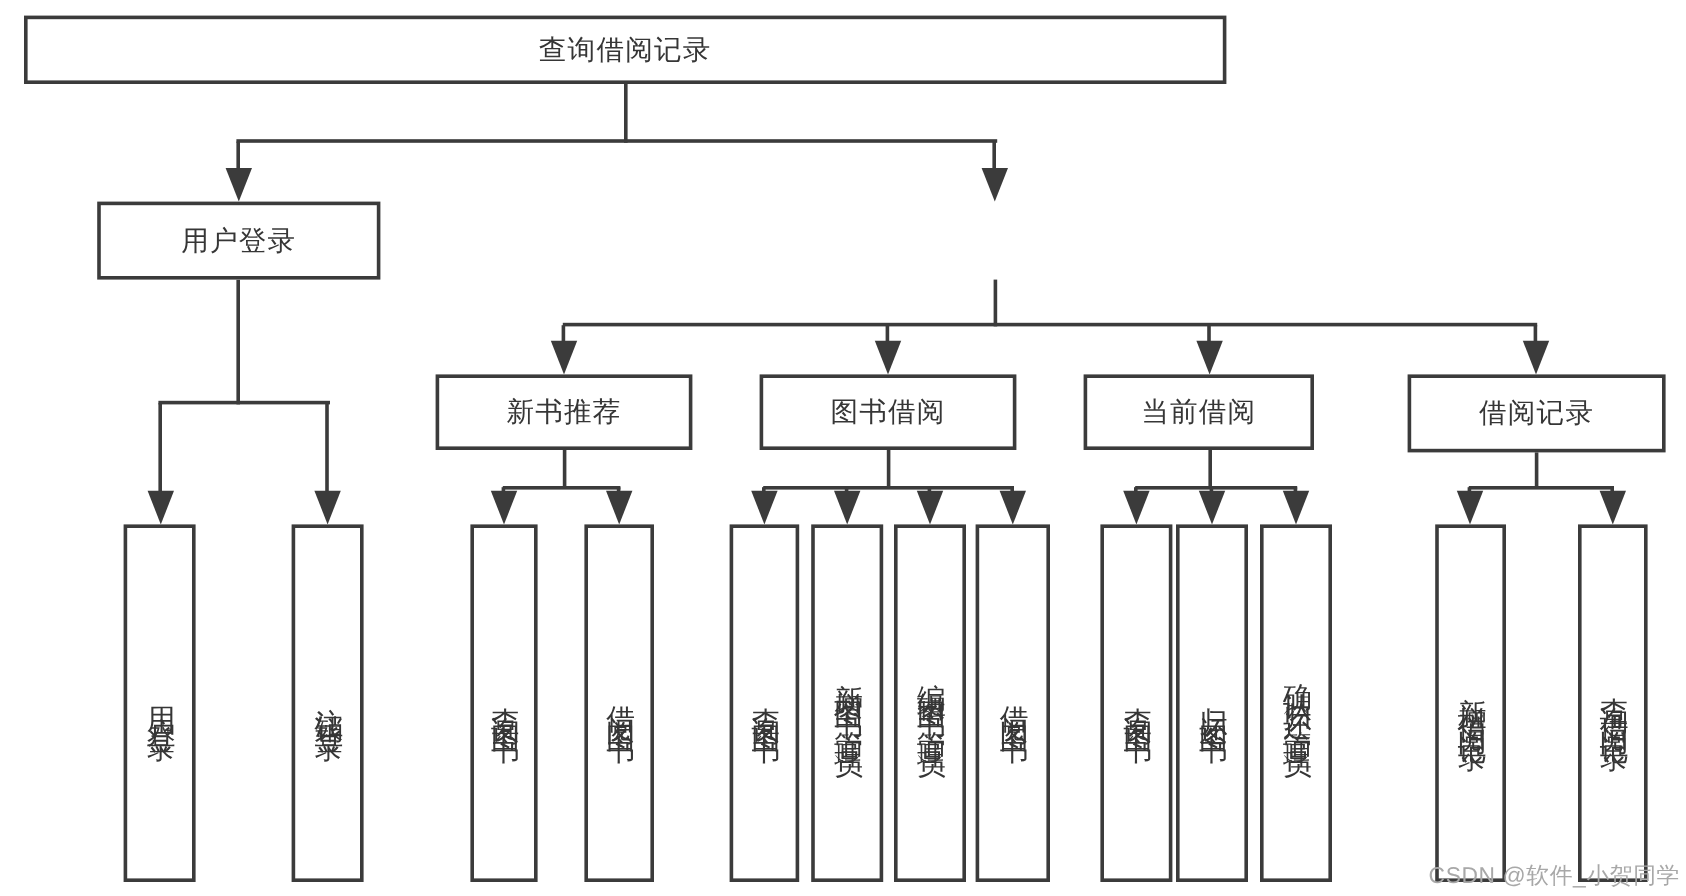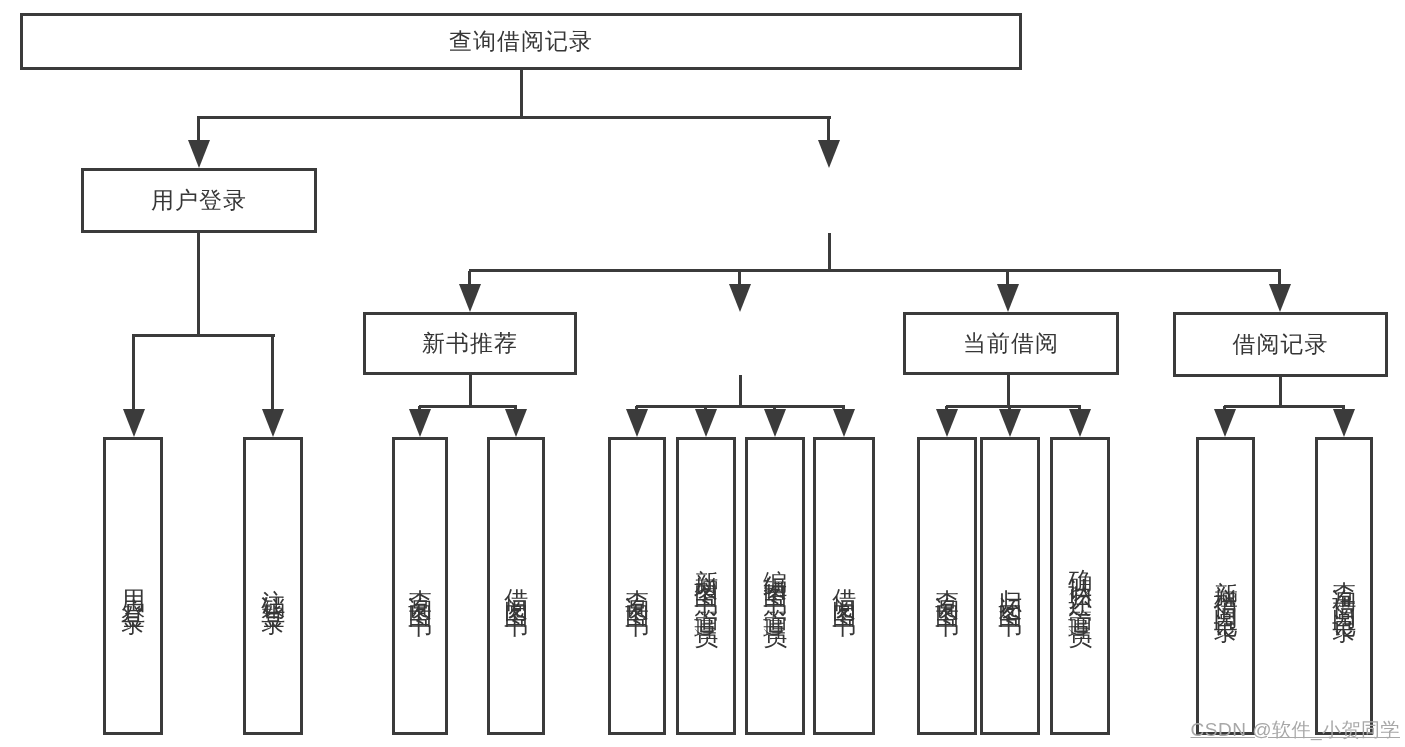--- a/index.html
+++ b/index.html
@@ -52,21 +52,20 @@
     border-top: 28px solid var(--line, #3b3b3b);
   }
   #watermark {
     position: absolute;
     right: 5px;
     bottom: 4px;
     font-size: 19px;
     letter-spacing: 0.5px;
     color: var(--wm, #a8a8a8);
     z-index: 5;
-    text-decoration: underline;
   }
 </style>
 </head>
 <body>
 
 <div id="canvas">
   <div id="watermark">CSDN @软件_小贺同学</div>
 <div class="cline" style="left: 519.5px; top: 70px; width: 3px; height: 49px;"></div>
     <div class="cline" style="left: 197px; top: 116px; width: 634px; height: 3px;"></div>
     <div class="arrow" style="left: 188px; top: 118px; height: 50px;">
@@ -159,21 +158,24 @@
     </div>
     <div class="node node-h" style="left: 20px; top: 13px; width: 1002px; height: 57px;">
       <span class="htext">查询借阅记录</span>
     </div>
     <div class="node node-h" style="left: 81px; top: 168px; width: 236px; height: 65px;">
       <span class="htext">用户登录</span>
     </div>
     <div class="node node-h" style="left: 363px; top: 312px; width: 214px; height: 63px;">
       <span class="htext">新书推荐</span>
     </div>
-    <div class="node node-h" style="left: 903px; top: 312px; width: 216px; height: 63px;">
+    <div class="node node-h" style="left: 633px; top: 312px; width: 214px; height: 63px;">
+      <span class="htext">图书借阅</span>
+    </div>
+    <div class="node node-h" style="left: 903px; top: 312px; width: 192px; height: 63px;">
       <span class="htext">当前借阅</span>
     </div>
     <div class="node node-h" style="left: 1173px; top: 312px; width: 215px; height: 65px;">
       <span class="htext">借阅记录</span>
     </div>
     <div class="node node-v" style="left: 103px; top: 437px; width: 60px; height: 298px;">
       <span class="vtext">用户登录</span>
     </div>
     <div class="node node-v" style="left: 243px; top: 437px; width: 60px; height: 298px;">
       <span class="vtext">注销登录</span>

